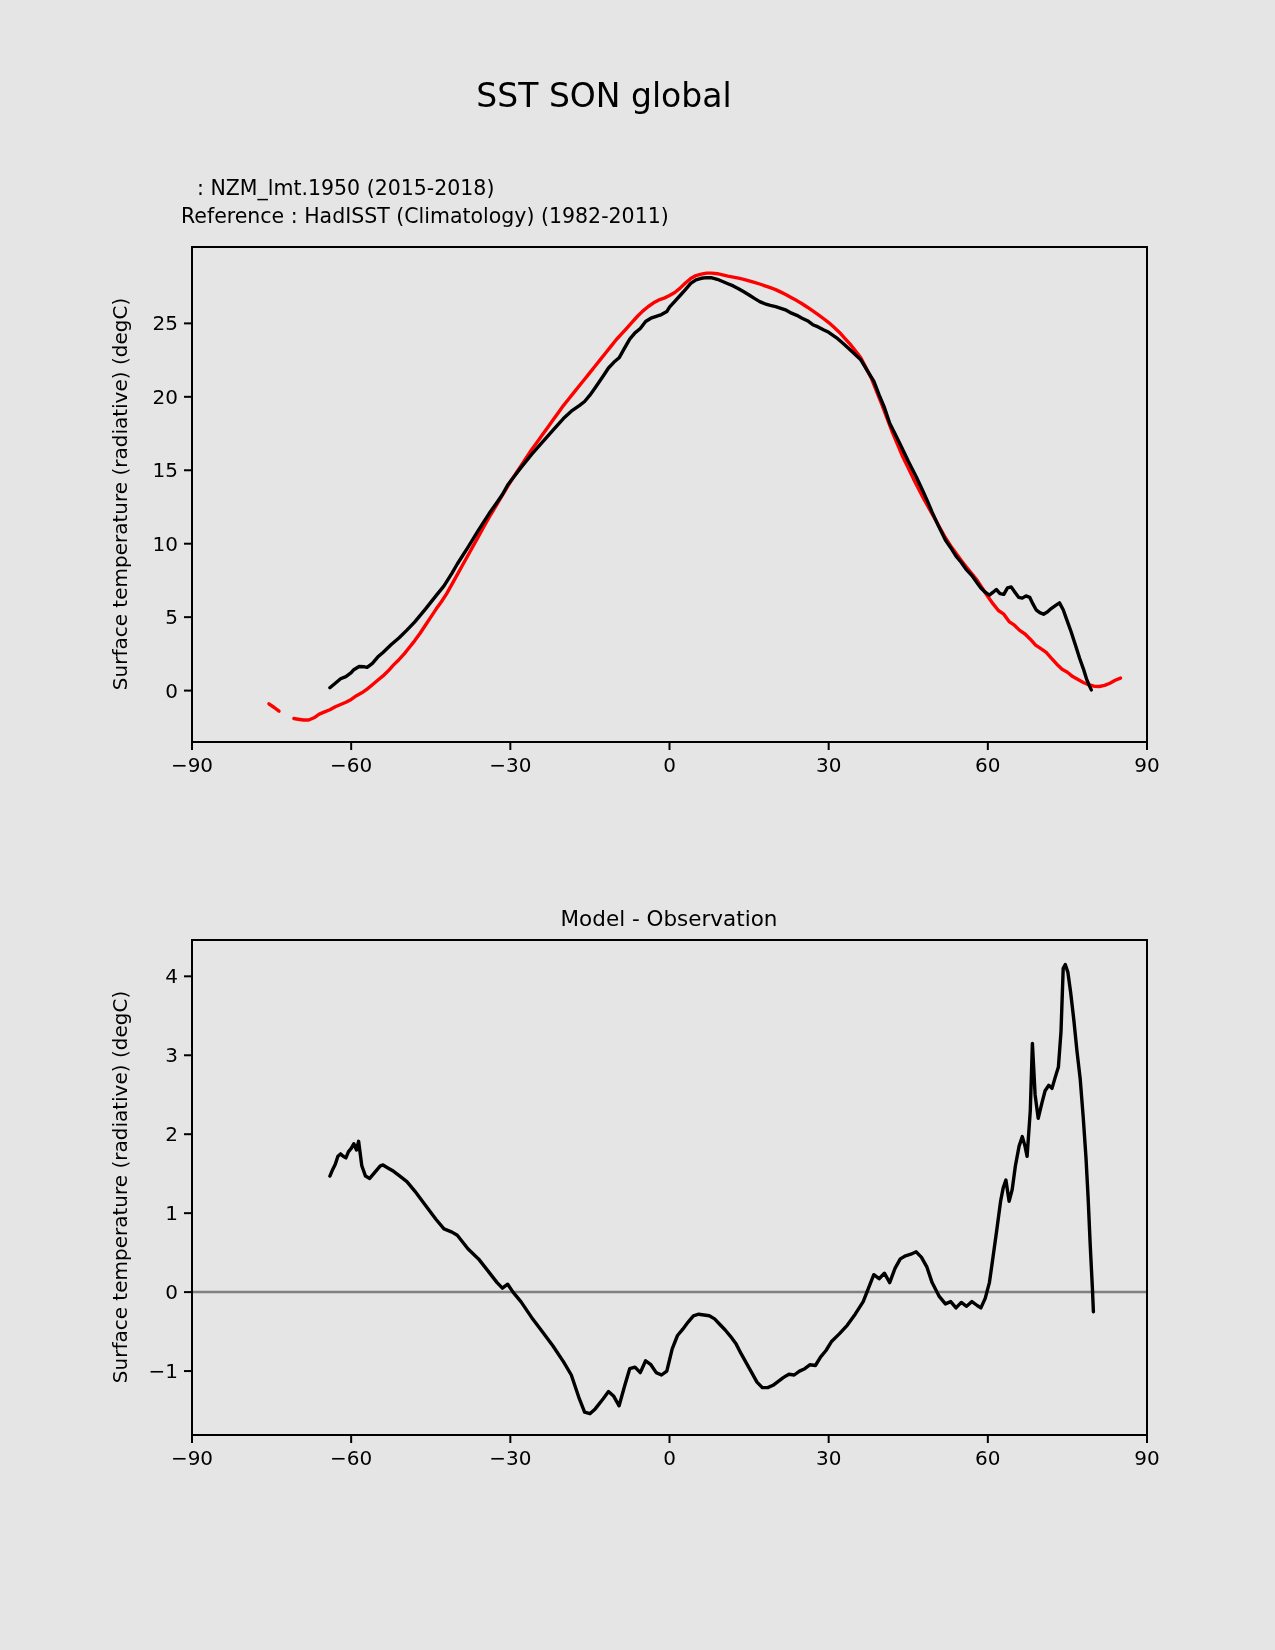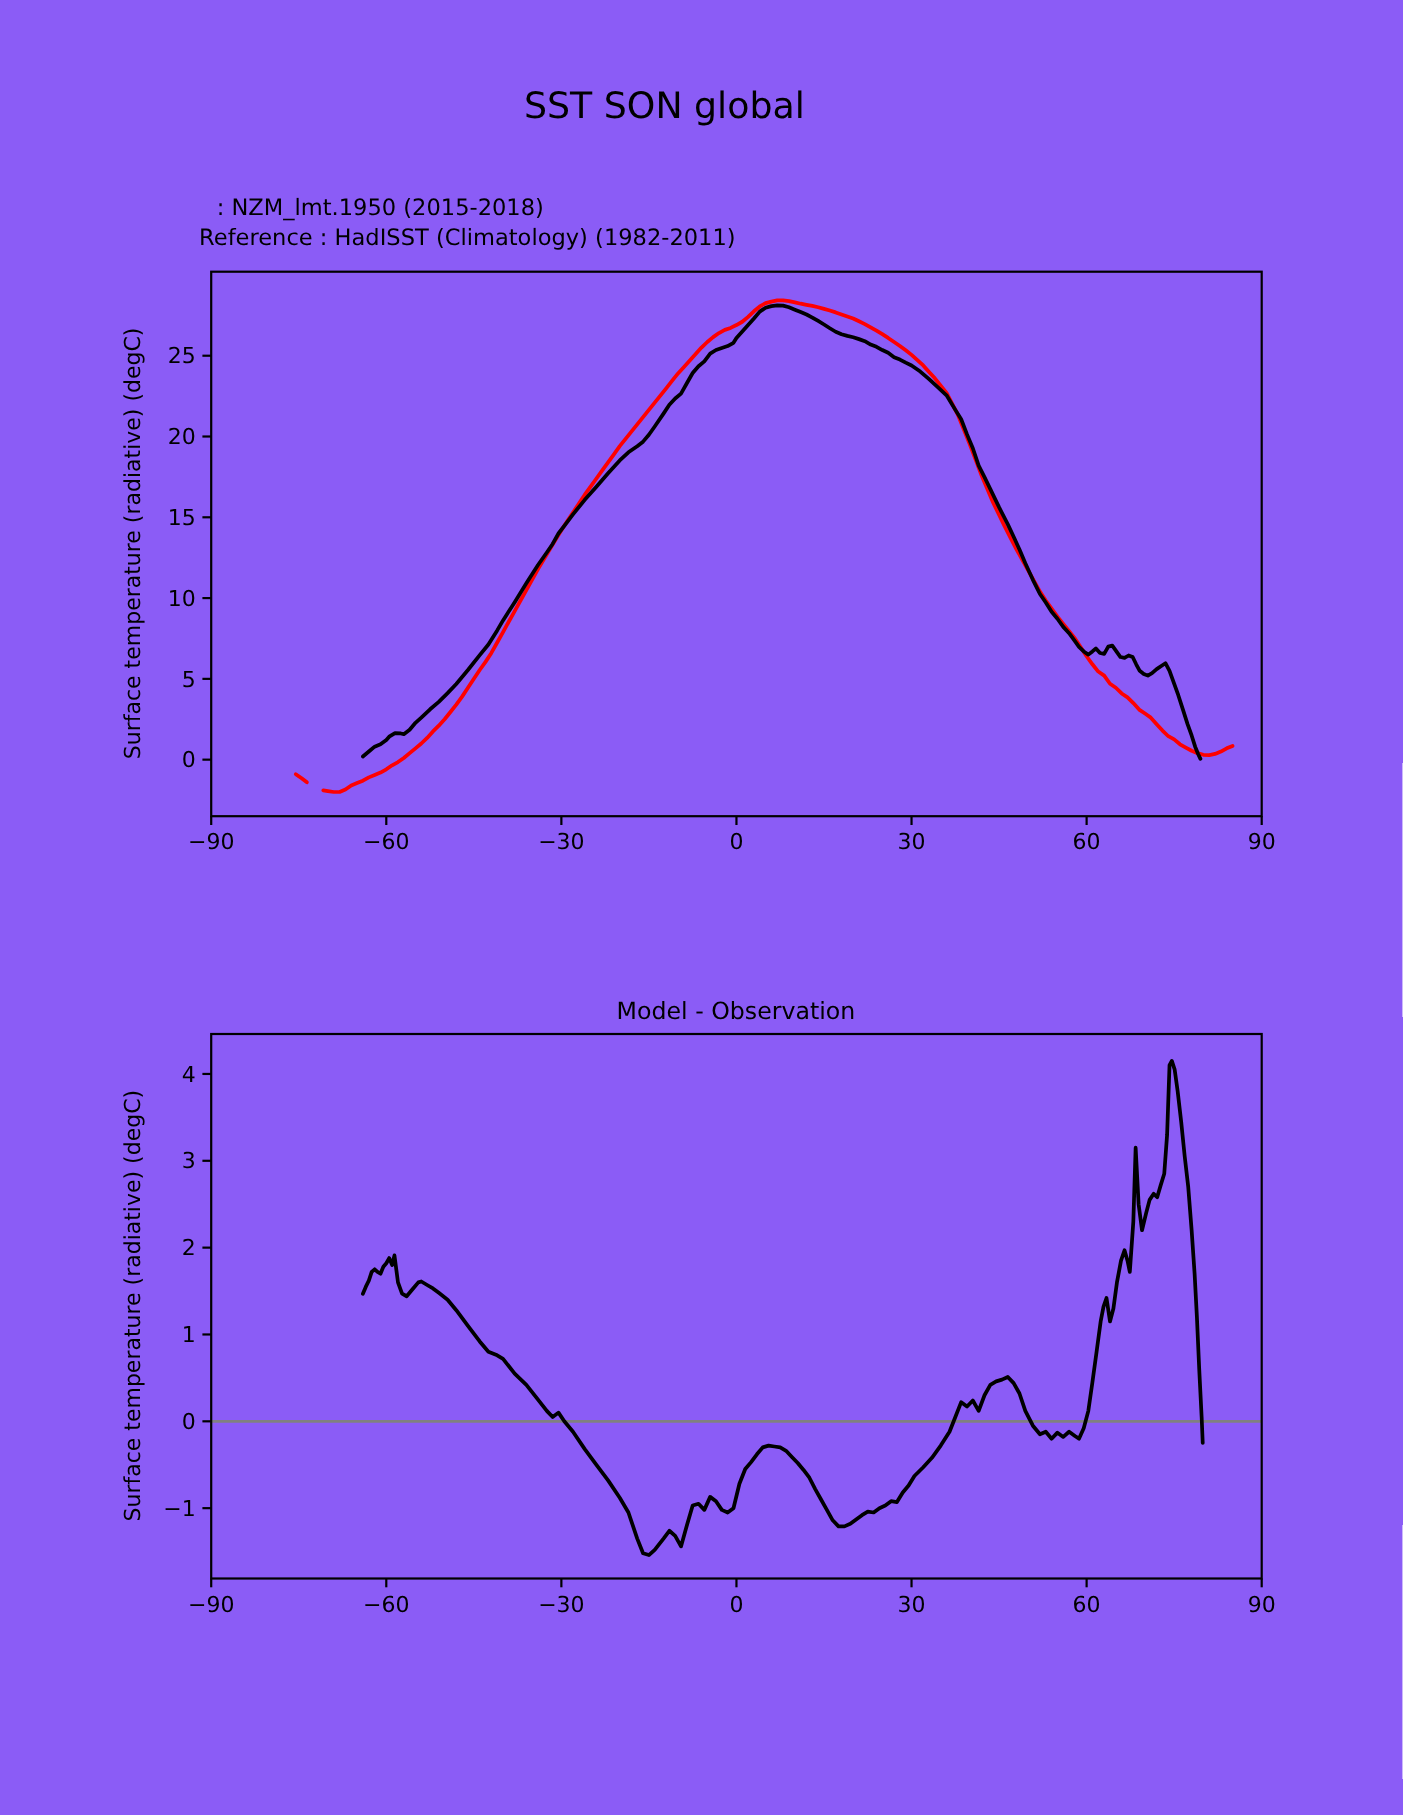--- a/index.html
+++ b/index.html
@@ -1,16 +1,16 @@
 <!DOCTYPE html>
 <html><head>
 <meta charset="utf-8">
 <style>
   html,body{margin:0;padding:0;background:#ffffff;}
-  #page{position:relative;width:1275px;height:1650px;background:#8b5cf6;overflow:hidden;}
+  #page{position:relative;width:1275px;height:1650px;background:#e5e5e5;overflow:hidden;}
   svg{font-family:"DejaVu Sans", sans-serif;}
   text{fill:#000000;}
 </style>
 </head>
 <body>
 
 <div id="page">
   <svg id="fig" width="1275" height="1650" viewBox="0 0 1275 1650">
 
     <text x="604" y="107" font-size="33" text-anchor="middle">SST SON global</text>

